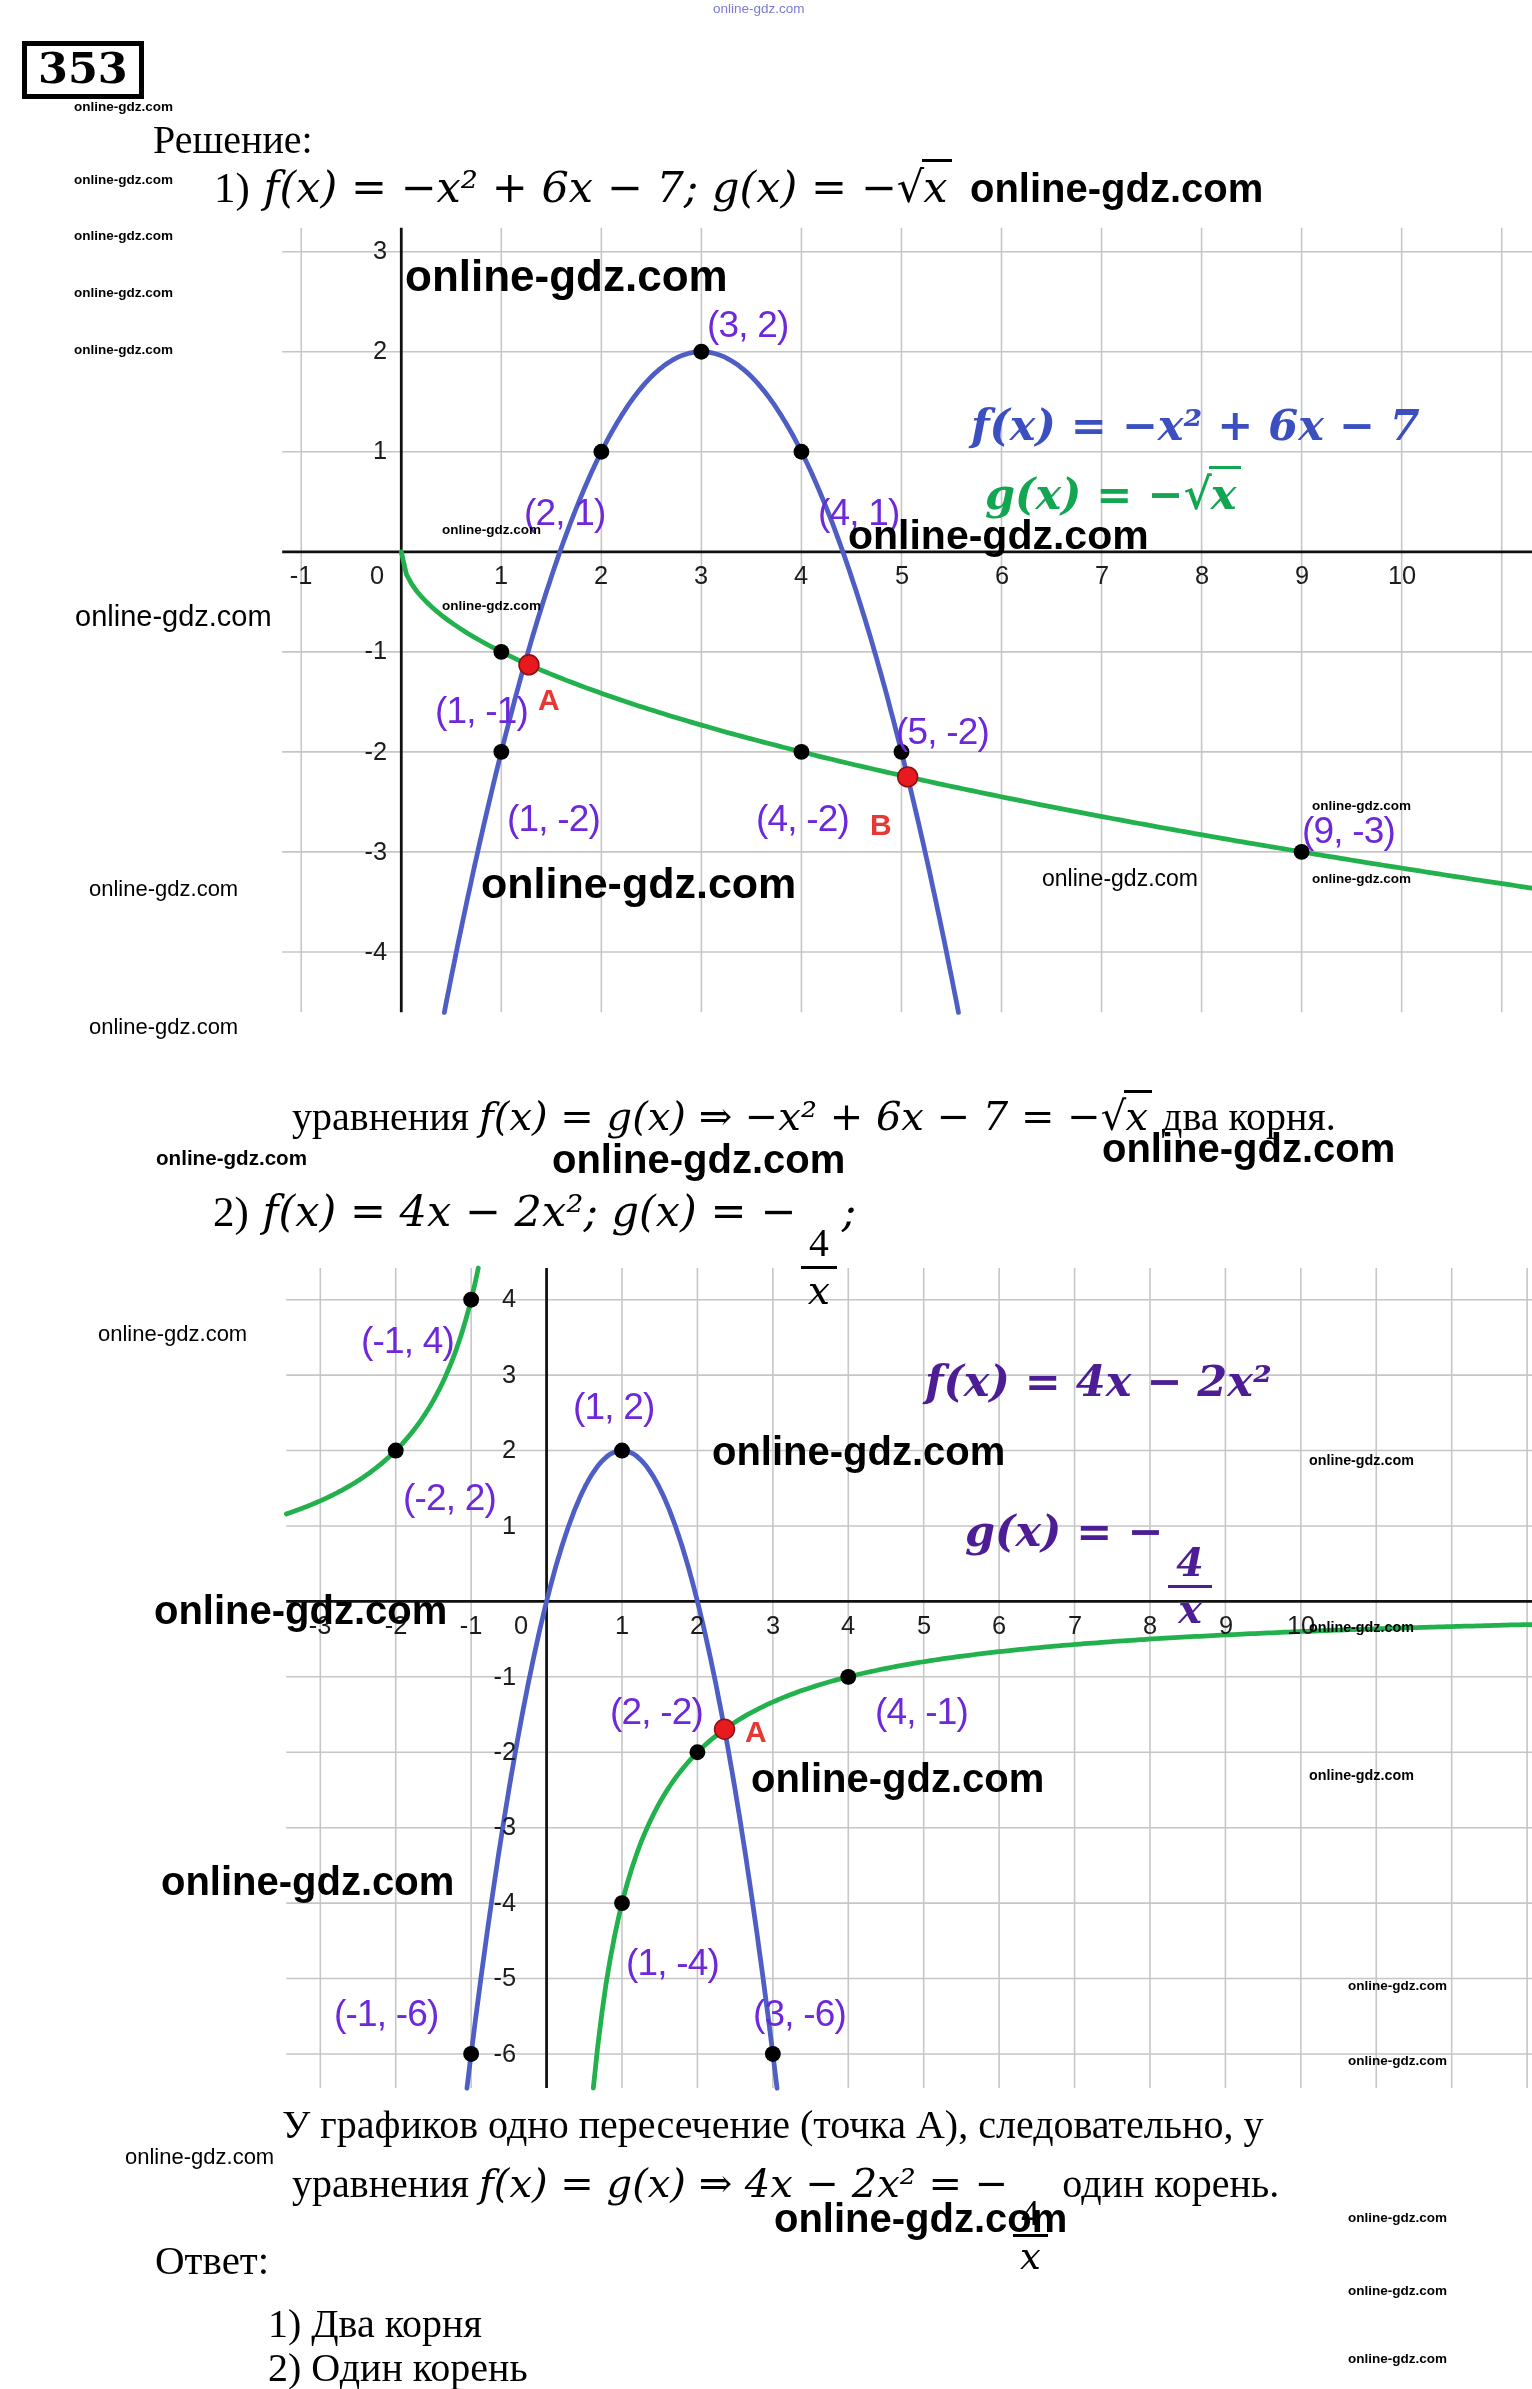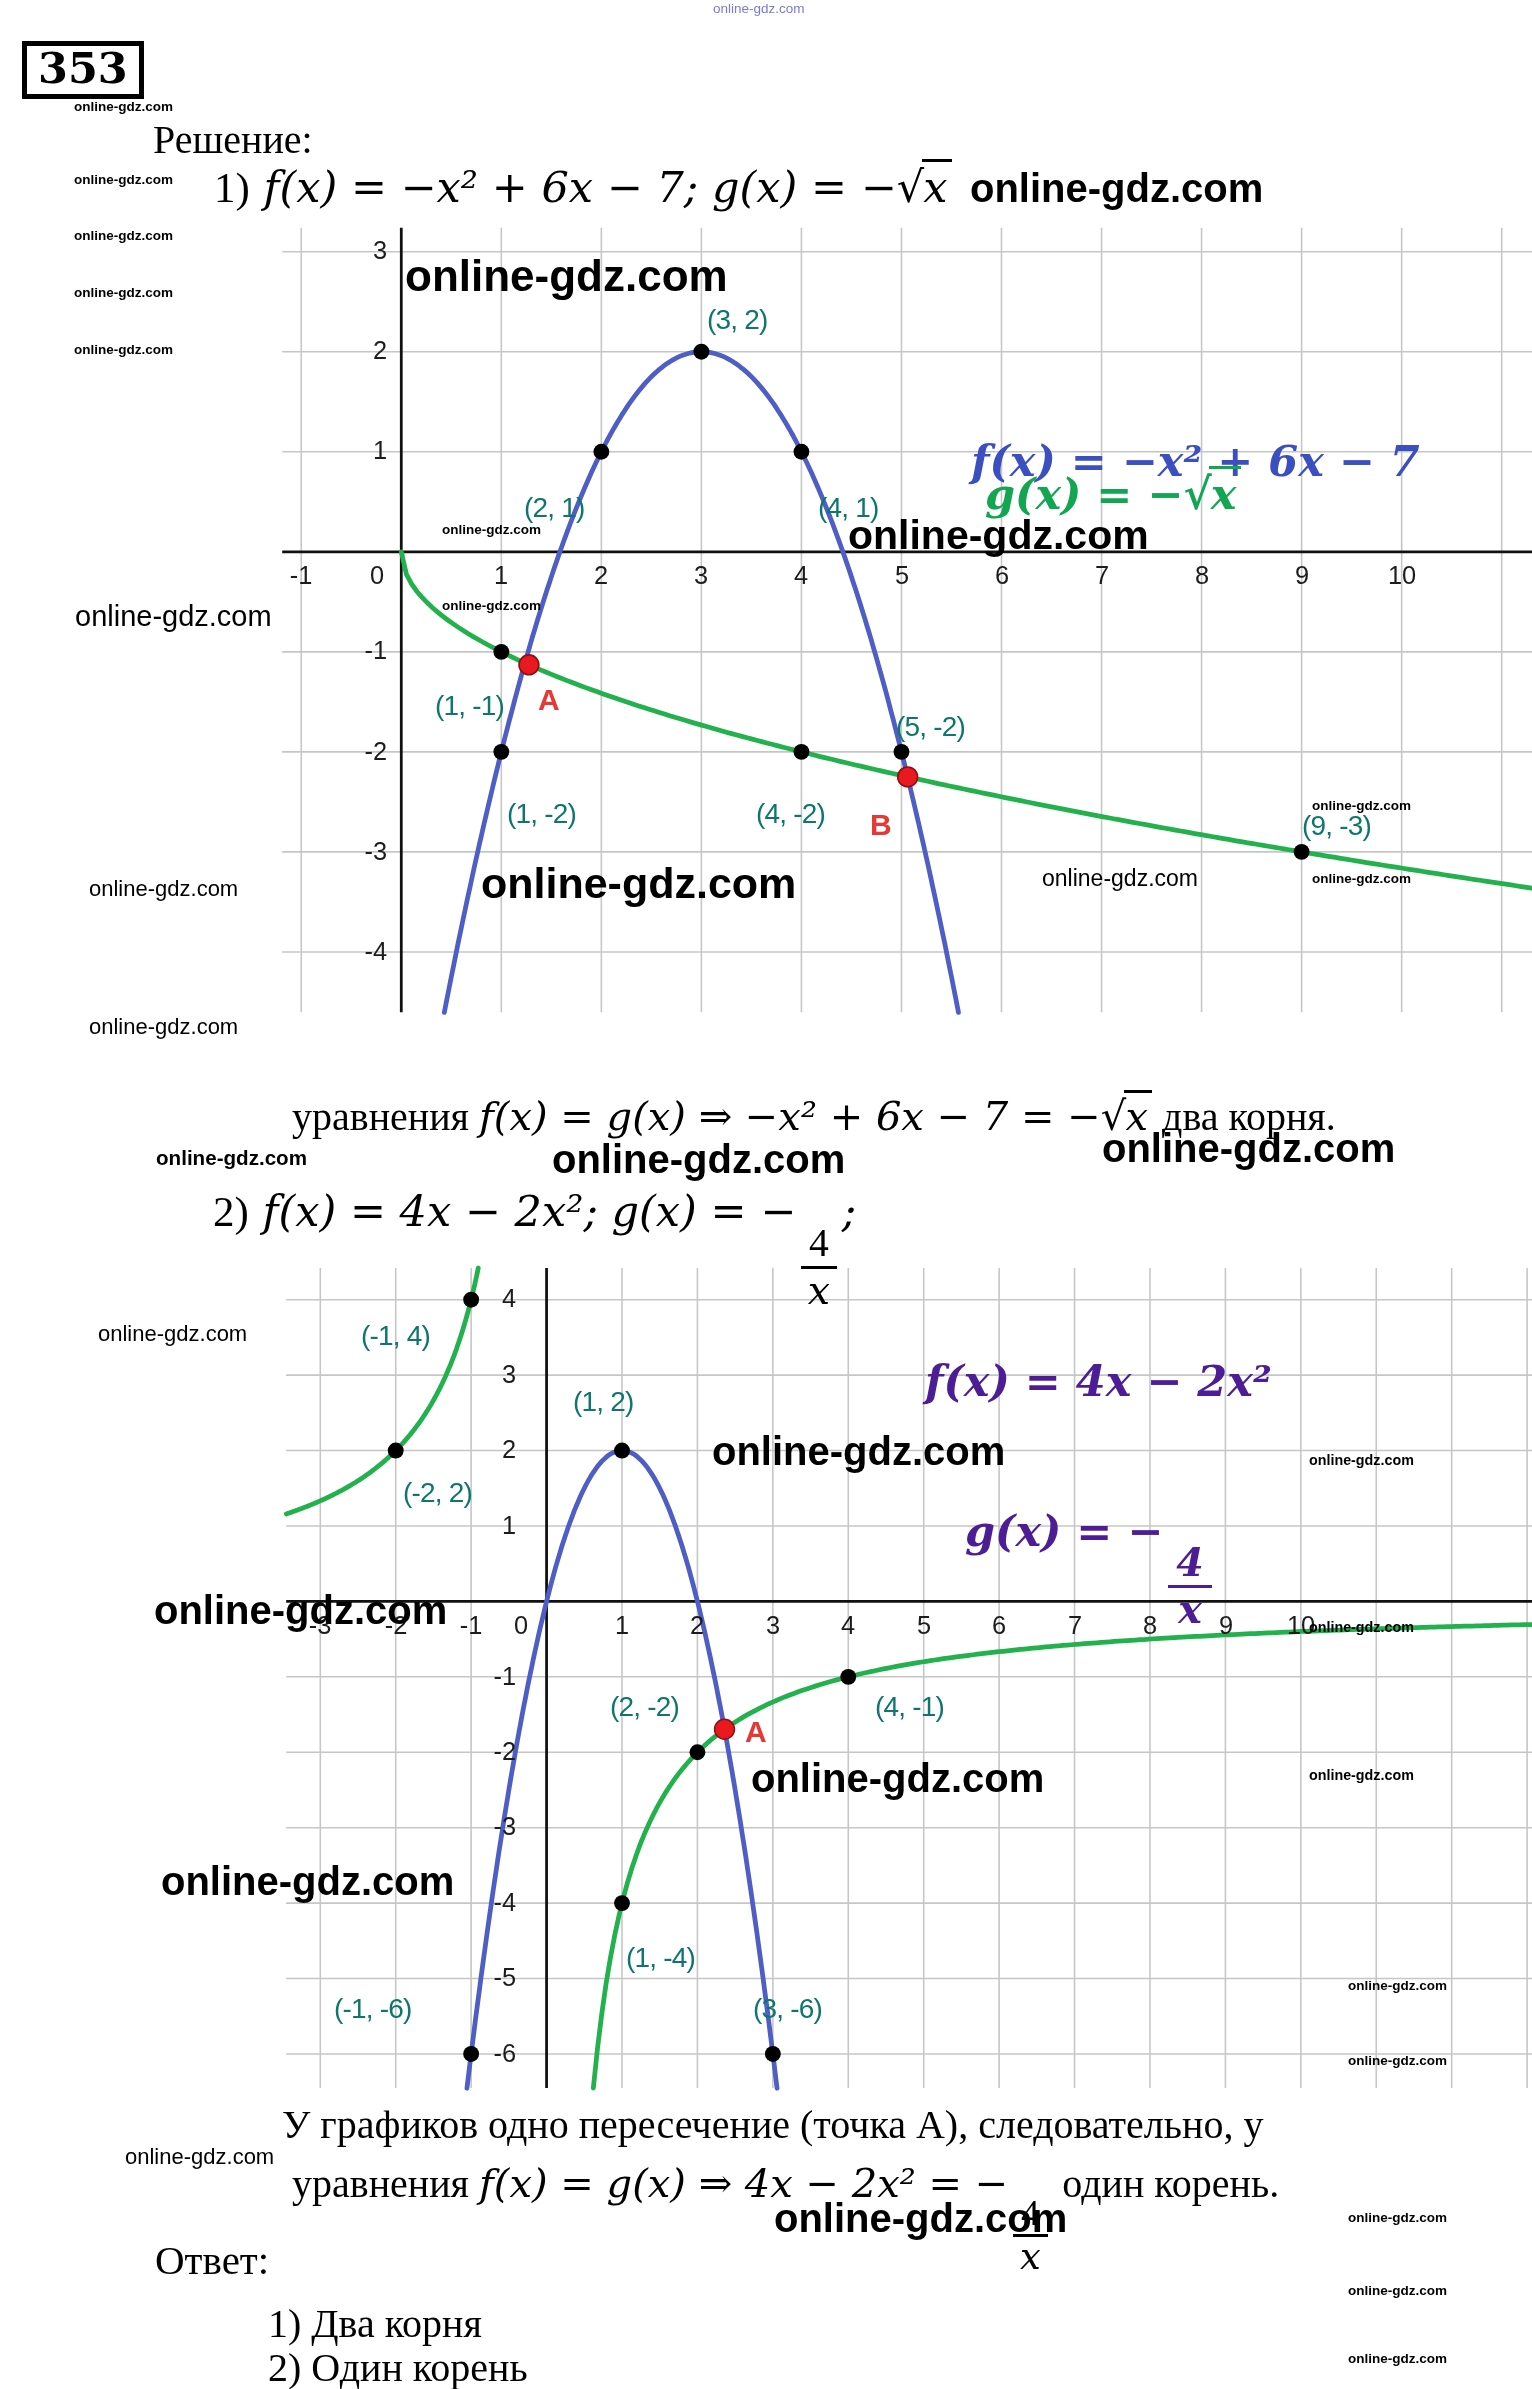--- a/index.html
+++ b/index.html
@@ -27,21 +27,21 @@
   .ans-i{position:absolute;font-size:40px;white-space:nowrap;}
   .ans-1{left:268px;top:2300px;}
   .ans-2{left:268px;top:2344px;}
   .legend{position:absolute;font-family:"DejaVu Serif",serif;font-style:italic;font-weight:700;white-space:nowrap;}
   .lg1f{left:971px;top:400px;font-size:43px;}
   .lg1g{left:985px;top:469px;font-size:43px;}
   .lg2f{left:925px;top:1356px;font-size:43px;}
   .lg2g{left:965px;top:1506px;font-size:43px;}
   .wm{position:absolute;font-family:"Liberation Sans",sans-serif;white-space:nowrap;line-height:1;color:#000;}
   .ticklbl{position:absolute;font-family:"Liberation Sans",sans-serif;font-size:25.4px;color:#1c1c1c;line-height:1;}
-  .ptlbl{position:absolute;font-family:"Liberation Sans",sans-serif;font-size:28px;color:#0f766e;
+  .ptlbl{position:absolute;font-family:"Liberation Sans",sans-serif;font-size:37px;color:#6d28d9;
          letter-spacing:-0.8px;white-space:nowrap;line-height:1;}
   .redlbl{font-size:30px;font-weight:700;letter-spacing:0;}
   #charts{position:absolute;left:0;top:0;width:1533px;height:2389px;}
   .chart-svg{position:absolute;left:0;top:0;}
 </style>
 </head>
 <body>
 
 <div class="page">
 
@@ -228,21 +228,21 @@
       <span class="wm" style="left: 161px; top: 1861px; font-size: 40px; font-weight: 700;">online-gdz.com</span>
       <span class="wm" style="left: 1348px; top: 1979px; font-size: 13.5px; font-weight: 600;">online-gdz.com</span>
       <span class="wm" style="left: 1348px; top: 2054px; font-size: 13.5px; font-weight: 600;">online-gdz.com</span>
       <span class="wm" style="left: 125px; top: 2146px; font-size: 22px; font-weight: 400;">online-gdz.com</span>
       <span class="wm" style="left: 774px; top: 2198px; font-size: 40px; font-weight: 700;">online-gdz.com</span>
       <span class="wm" style="left: 1348px; top: 2211px; font-size: 13.5px; font-weight: 600;">online-gdz.com</span>
       <span class="wm" style="left: 1348px; top: 2284px; font-size: 13.5px; font-weight: 600;">online-gdz.com</span>
       <span class="wm" style="left: 1348px; top: 2352px; font-size: 13.5px; font-weight: 600;">online-gdz.com</span>
     </div>
 
-  <div class="legend lg1f" style="color: rgb(59, 79, 192); margin-top: 36px;">f(x) = −x² + 6x − 7</div>
+  <div class="legend lg1f" style="color: rgb(59, 79, 192);">f(x) = −x² + 6x − 7</div>
   <div class="legend lg1g" style="color: rgb(18, 166, 83);">
     <span>g(x) = −√</span><span class="sqrtarg">x</span>
   </div>
   <div class="legend lg2f" style="color: #4c1d95;">f(x) = 4x − 2x²</div>
   <div class="legend lg2g" style="color: #4c1d95;">
     <span>g(x) = −</span><span class="frac">
         <span class="n">4</span>
         <span class="d math">x</span>
       </span>
   </div>

